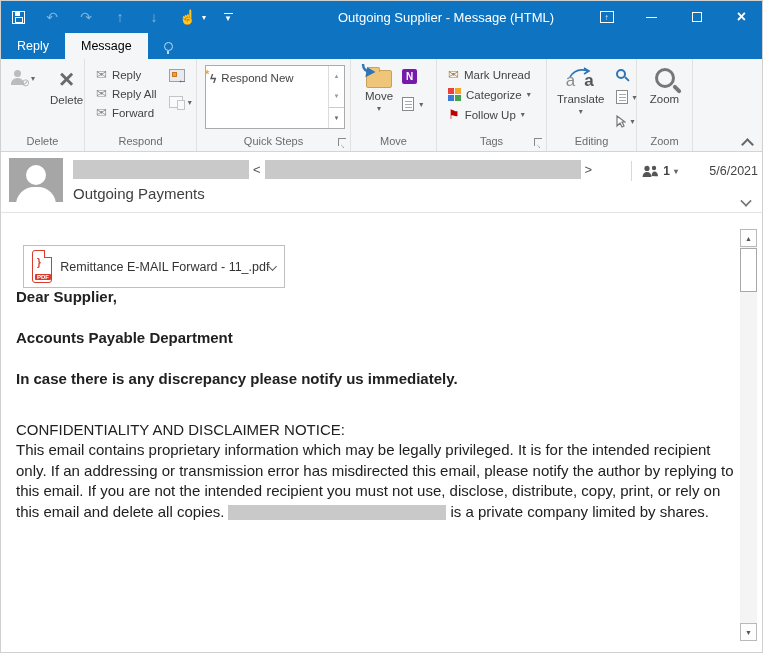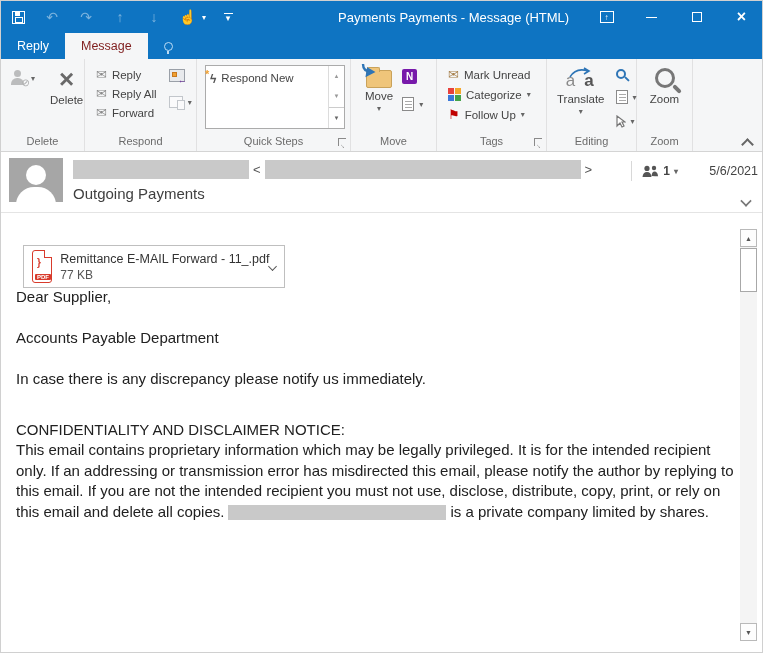--- a/index.html
+++ b/index.html
@@ -37,21 +37,21 @@
   .min-line { width:11px; border-top:1.5px solid #fff; }
   .max-box { width:10px; height:10px; border:1.5px solid #fff; }
   .close-x { font-size:16px; font-weight:bold; }
 
   
   .tabrow {
     position:absolute; left:0; top:32px; width:763px; height:26px;
     background:#0e74c2; display:flex; align-items:stretch;
   }
   .tab { padding:0 16px; display:flex; align-items:center; font-size:12.5px; color:#fff; }
-  .tab.active { background:#f5f6f7; color:#7f1d1d;text-align:center; }
+  .tab.active { background:#f5f6f7; color:#000000;text-align:center; }
   .tellme { display:flex; align-items:center; gap:7px; margin-left:16px; color:#bcdcf5; font-size:12.5px; }
   .bulb { width:9px; height:9px; border:1.5px solid #bcdcf5; border-radius:50%; position:relative; }
   .bulb:after { content:""; position:absolute; left:2px; top:8px; width:2px; height:3px; background:#bcdcf5; }
 
   
   .ribbon {
     position:absolute; left:0; top:58px; width:763px; height:93px;
     background:#f5f6f7; border-bottom:1px solid #d4d4d4; display:flex;
   }
   .rgroup { position:relative; height:100%; border-right:1px solid #e1e1e2; display:flex; flex-direction:column; }
@@ -129,21 +129,21 @@
   .pdficon { width:27px; height:33px; margin-left:8px; border:1.5px solid #d83b2c; border-radius:3px; position:relative; background:#fff; }
   .pdficon .fold { position:absolute; right:-1px; top:-1px; width:8px; height:8px; background:#fff; border-left:1.5px solid #d83b2c; border-bottom:1.5px solid #d83b2c; }
   .pdficon .squig { position:absolute; left:4px; top:6px; color:#d83b2c; font-size:10px; font-weight:bold; }
   .pdficon .tag { position:absolute; left:2px; bottom:2px; background:#d83b2c; color:#fff; font-size:6px; font-weight:bold; padding:0 2px; border-radius:1px; }
   .attach-meta { margin-left:8px; }
   .attach-name { font-size:12.5px; color:#333; white-space:nowrap; }
   .attach-size { font-size:12px; color:#555; margin-top:2px; }
   .attach-caret { margin-left:auto; margin-right:8px; width:9px; height:7px; position:relative; }
   .attach-caret:before { content:""; position:absolute; left:0; top:0; width:6px; height:6px; border-right:1.5px solid #555; border-bottom:1.5px solid #555; transform:rotate(45deg) scale(.9); }
   .mailtext { position:absolute; left:15px; top:74px; width:722px; font-size:15px; color:#212121; line-height:20.5px; }
-  .mailtext p { margin:0 0 20.5px 0; }
+  .mailtext p { margin:0 0 20.5px 0;font-weight:bold; }
   .disclaimer { margin-top:30px; }
   .redact-inline { display:inline-block; width:218px; height:15px; background:#c9c9c9; vertical-align:middle; margin:0 4px; }
 
   
   .scrollbar { position:absolute; right:7px; top:16px; width:17px; height:412px; background:#f4f4f4; }
   .sb-btn { position:absolute; left:0; width:17px; height:18px; background:#fdfdfd; border:1px solid #b9b9b9; display:flex; align-items:center; justify-content:center; font-size:7px; color:#555; }
   .sb-up { top:0; } .sb-down { bottom:0; }
   .sb-thumb { position:absolute; left:0; top:19px; width:17px; height:44px; background:#fff; border:1px solid #a8a8a8; }
 </style>
 </head>
@@ -174,21 +174,21 @@
       <div class="qat-btn qat-caret">
           <span>▾</span>
         </div>
       <div class="qat-btn">
         <span class="qat-more">
             <span class="bar"></span>
             <span>▾</span>
           </span>
       </div>
     </div>
-    <div class="win-title">Payments Payments - Message (HTML)</div>
+    <div class="win-title">Outgoing Supplier - Message (HTML)</div>
     <div class="win-controls">
       <div class="win-btn">
         <span class="ribbon-display-icon">↑</span>
       </div>
       <div class="win-btn">
           <span class="min-line"></span>
         </div>
       <div class="win-btn">
           <span class="max-box"></span>
         </div>
@@ -419,21 +419,20 @@
   <div class="bodyarea">
 
     <div class="attach-card">
       <span class="pdficon">
         <span class="fold"></span>
         <span class="squig">}</span>
         <span class="tag">PDF</span>
       </span>
       <span class="attach-meta">
         <div class="attach-name">Remittance E-MAIL Forward - 11_.pdf</div>
-        <div class="attach-size">77 KB</div>
       </span>
       <span class="attach-caret"></span>
     </div>
 
     <div class="mailtext">
       <p>Dear Supplier,</p>
       <p>Accounts Payable Department</p>
       <p>In case there is any discrepancy please notify us immediately.</p>
       <div class="disclaimer">
         <div>CONFIDENTIALITY AND DISCLAIMER NOTICE:</div>

